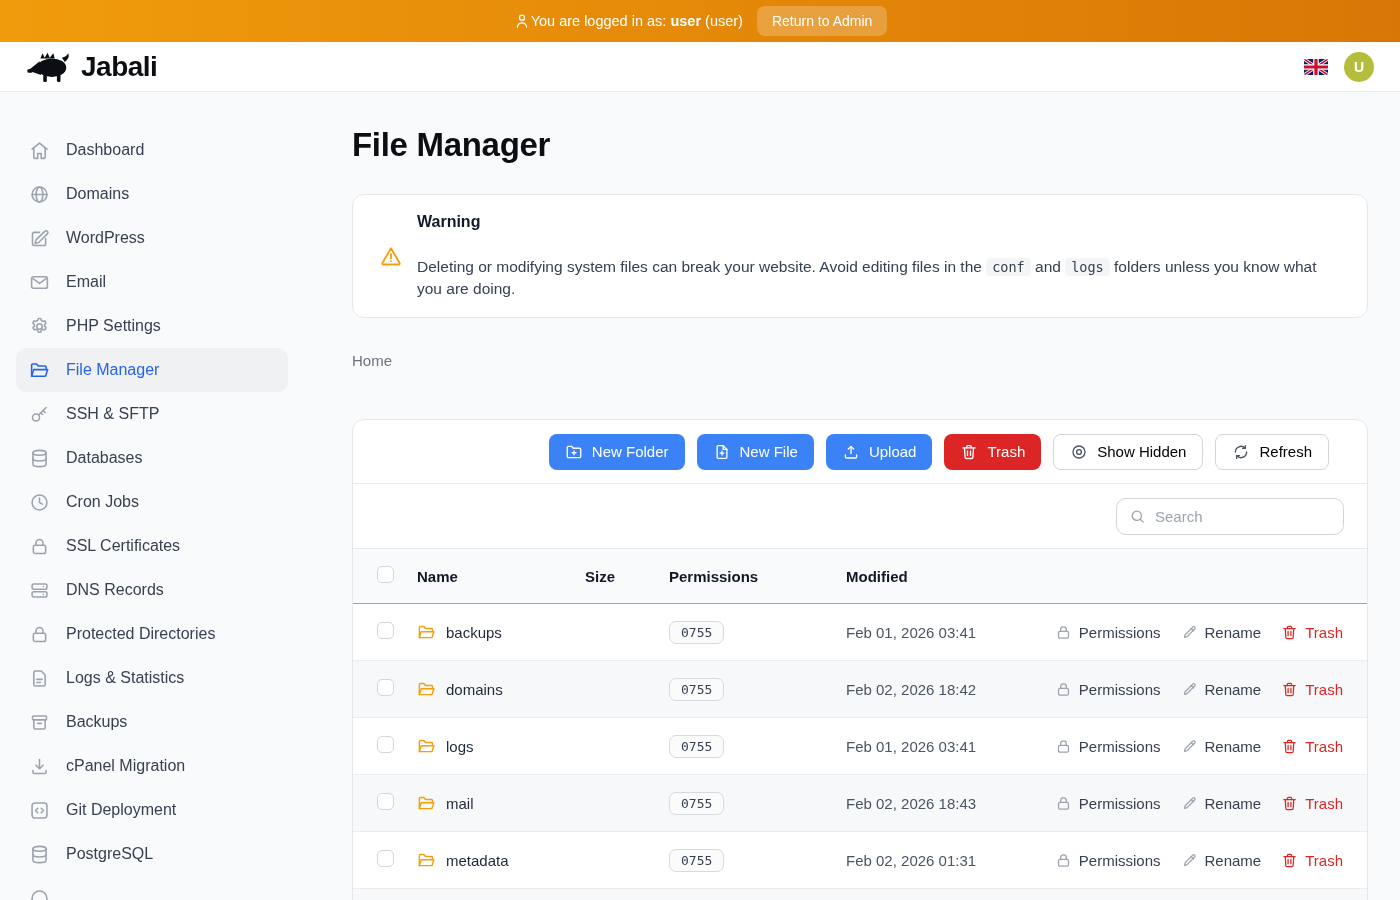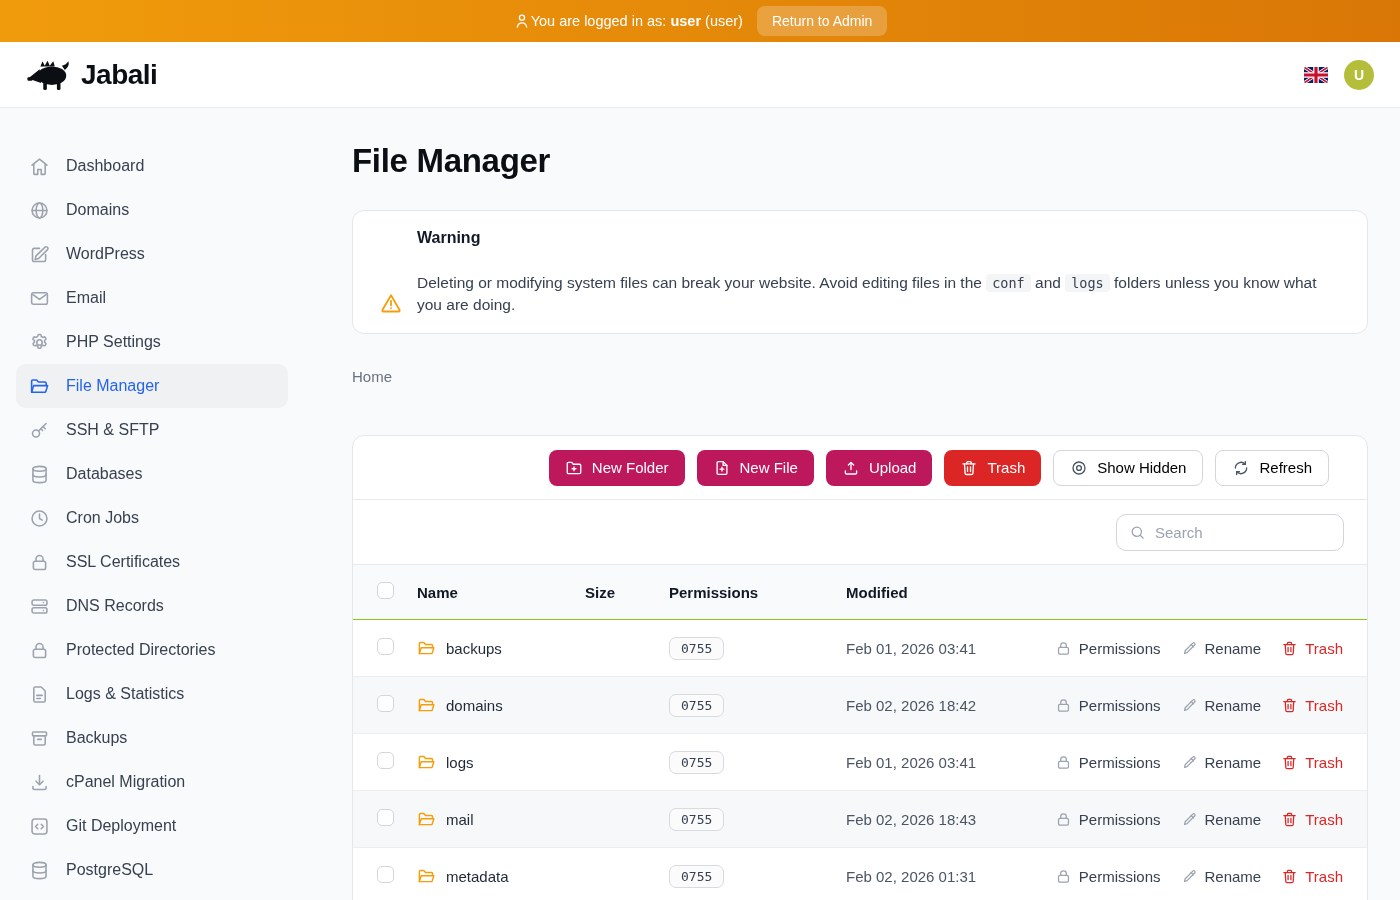--- a/index.html
+++ b/index.html
@@ -11,21 +11,21 @@
   .topbar { height:42px; background:linear-gradient(90deg,#F09B0C 0%,#D97706 100%);
             display:flex; align-items:center; justify-content:center; 
             color:#fff; font-size:14.5px; }
   .topbar-person { width:18px; height:18px; color:#fff; }
   .topbar-msg b { font-weight:700; }
   .return-btn { background:rgba(255,255,255,.22); border:none; color:#fff; font-size:14px;
                 padding:7px 15px; border-radius:8px; margin-left:14px; cursor:pointer;
                 font-family:inherit; }
 
   
-  .header { height:66px; background:#fff; border-bottom:1px solid #E8EAED;
+  .header { height:50px; background:#fff; border-bottom:1px solid #E8EAED;
             display:flex; align-items:center; padding:0 26px; }
   .brand { display:flex; align-items:center; gap:9px; }
   .boar { width:46px; height:32px; color:#0B0F14; }
   .brand-name { font-size:28px; font-weight:700; letter-spacing:-0.5px; color:#0B0F14; }
   .header-right { margin-left:auto; display:flex; align-items:center; gap:16px; }
   .flag { width:24px; height:16px; border-radius:2px; overflow:hidden; cursor:pointer; }
   .avatar { width:30px; height:30px; border-radius:50%; background:#B5BE3B; color:#fff;
             font-size:14px; font-weight:700; display:flex; align-items:center;
             justify-content:center; cursor:pointer; }
 
@@ -40,40 +40,40 @@
   .nav-item.active { background:#F0F1F3; color:#2563EB; }
   .nav-item.active .nav-icon { color:#2563EB; }
 
   
   .main { flex:1; min-width:0; padding:0 32px 0 48px; }
   .page-title { font-size:33px; font-weight:700; color:#0B0F14; margin-top:34px;
                 letter-spacing:-0.3px; }
 
   .warning-card { margin-top:30px; background:#fff; border:1px solid #E5E7EB;
                   border-radius:12px; padding:18px 26px 18px 26px; display:flex;
-                  align-items:flex-end; gap:14px; }
+                  align-items:center; gap:14px; }
   .warning-icon { width:24px; height:24px; color:#F59E0B; flex-shrink:0; }
   .warning-title { font-size:16px; font-weight:700; color:#111827; margin-bottom:5px; }
   .warning-text { font-size:15.5px; color:#374151; line-height:21px;margin-top:25px; }
   code.inline { font-family:"DejaVu Sans Mono",monospace; font-size:13.5px;
                 background:#F4F5F6; padding:1px 6px; border-radius:4px; color:#374151; }
 
   .breadcrumb { margin-top:34px; font-size:15px; color:#6B7280; }
   .breadcrumb a { color:#6B7280; text-decoration:none; cursor:pointer;text-align:center; }
 
   .panel { margin-top:50px; background:#fff; border:1px solid #E5E7EB;
            border-radius:12px; overflow:hidden; }
 
   .toolbar { height:64px; display:flex; align-items:center; justify-content:flex-end;
              gap:12px; padding-right:38px; border-bottom:1px solid #E9EAEC; }
   .btn { height:36px; display:inline-flex; align-items:center; gap:9px; padding:0 16px;
          border-radius:8px; font-size:15px; border:none; cursor:pointer;
          font-family:inherit; }
   .btn-icon { width:18px; height:18px; flex-shrink:0; }
-  .btn.primary { background:#be185d; color:#fff; }
+  .btn.primary { background:#3b82f6; color:#fff; }
   .btn.danger  { background:#DC2626; color:#fff; }
   .btn.outline { background:#fff; color:#000000; border:1px solid #D2D5DA; }
   .btn.outline .btn-icon { color:#4B5563; }
 
   .search-row { height:65px; display:flex; align-items:center; justify-content:flex-end;
                 padding-right:23px; border-bottom:1px solid #E9EAEC; }
   .search-box { width:228px; height:37px; border:1px solid #D2D5DA; border-radius:10px;
                 display:flex; align-items:center; gap:9px; padding:0 12px; background:#fff; }
   .search-icon { width:17px; height:17px; color:#9CA3AF; flex-shrink:0; }
   .search-box input { border:none; outline:none; width:100%; font-size:15px;

